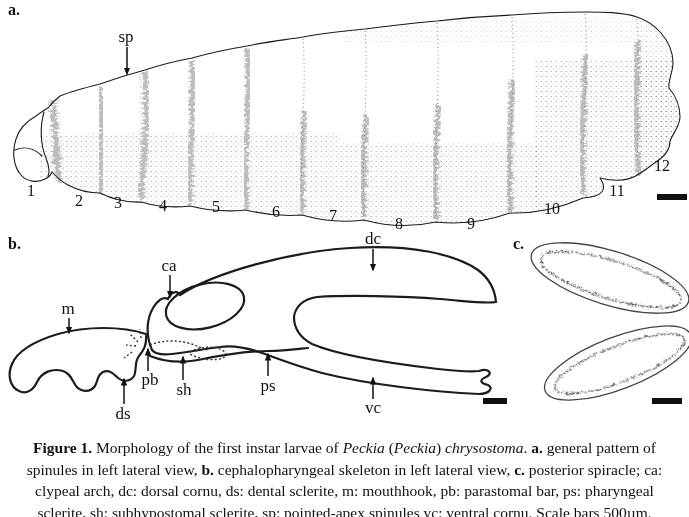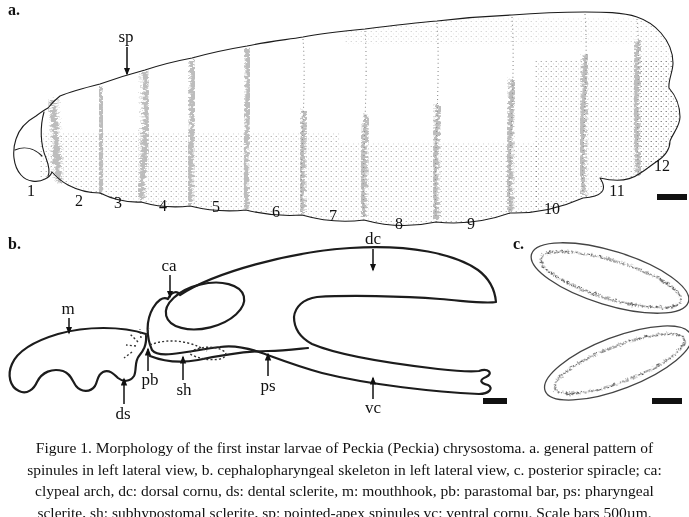--- a/index.html
+++ b/index.html
@@ -14,22 +14,22 @@
   .arrowline{stroke:#111;stroke-width:1.5;fill:none;}
   .band{stroke:#cfcfcf;stroke-width:12;fill:none;stroke-dasharray:0.8 2.4;filter:url(#fuzz);}
   .bandcore{stroke:#bdbdbd;stroke-width:5;fill:none;filter:url(#fuzz);}
   .banddot{stroke:#8f8f8f;stroke-width:1.1;fill:none;stroke-dasharray:1 3;}
   .dashed{stroke:#333;stroke-width:1.4;fill:none;stroke-dasharray:2 2.2;}
   .squig{stroke:#555;stroke-width:1.2;fill:none;filter:url(#squig);}
   .spir{stroke:#444;stroke-width:1.3;fill:none;}
   .sbar{fill:#111;}
   .caption{width:689px;box-sizing:border-box;padding:6px 14px 0 14px;
            font-size:15.5px;line-height:21.5px;text-align:center;color:#111;}
-  .caption .b{font-weight:normal;margin-top:29px;}
-  .caption .i{}
+  .caption .b{font-weight:bold;margin-top:29px;}
+  .caption .i{font-style:italic;}
 </style>
 </head>
 <body>
 
 <div class="page">
 
 <svg width="689" height="427" viewBox="0 0 689 427">
   <defs>
     <filter id="fuzz" x="-40%" y="-40%" width="180%" height="180%">
       <feTurbulence type="fractalNoise" baseFrequency="0.14 0.4" numOctaves="3" seed="11" result="n"></feTurbulence>

